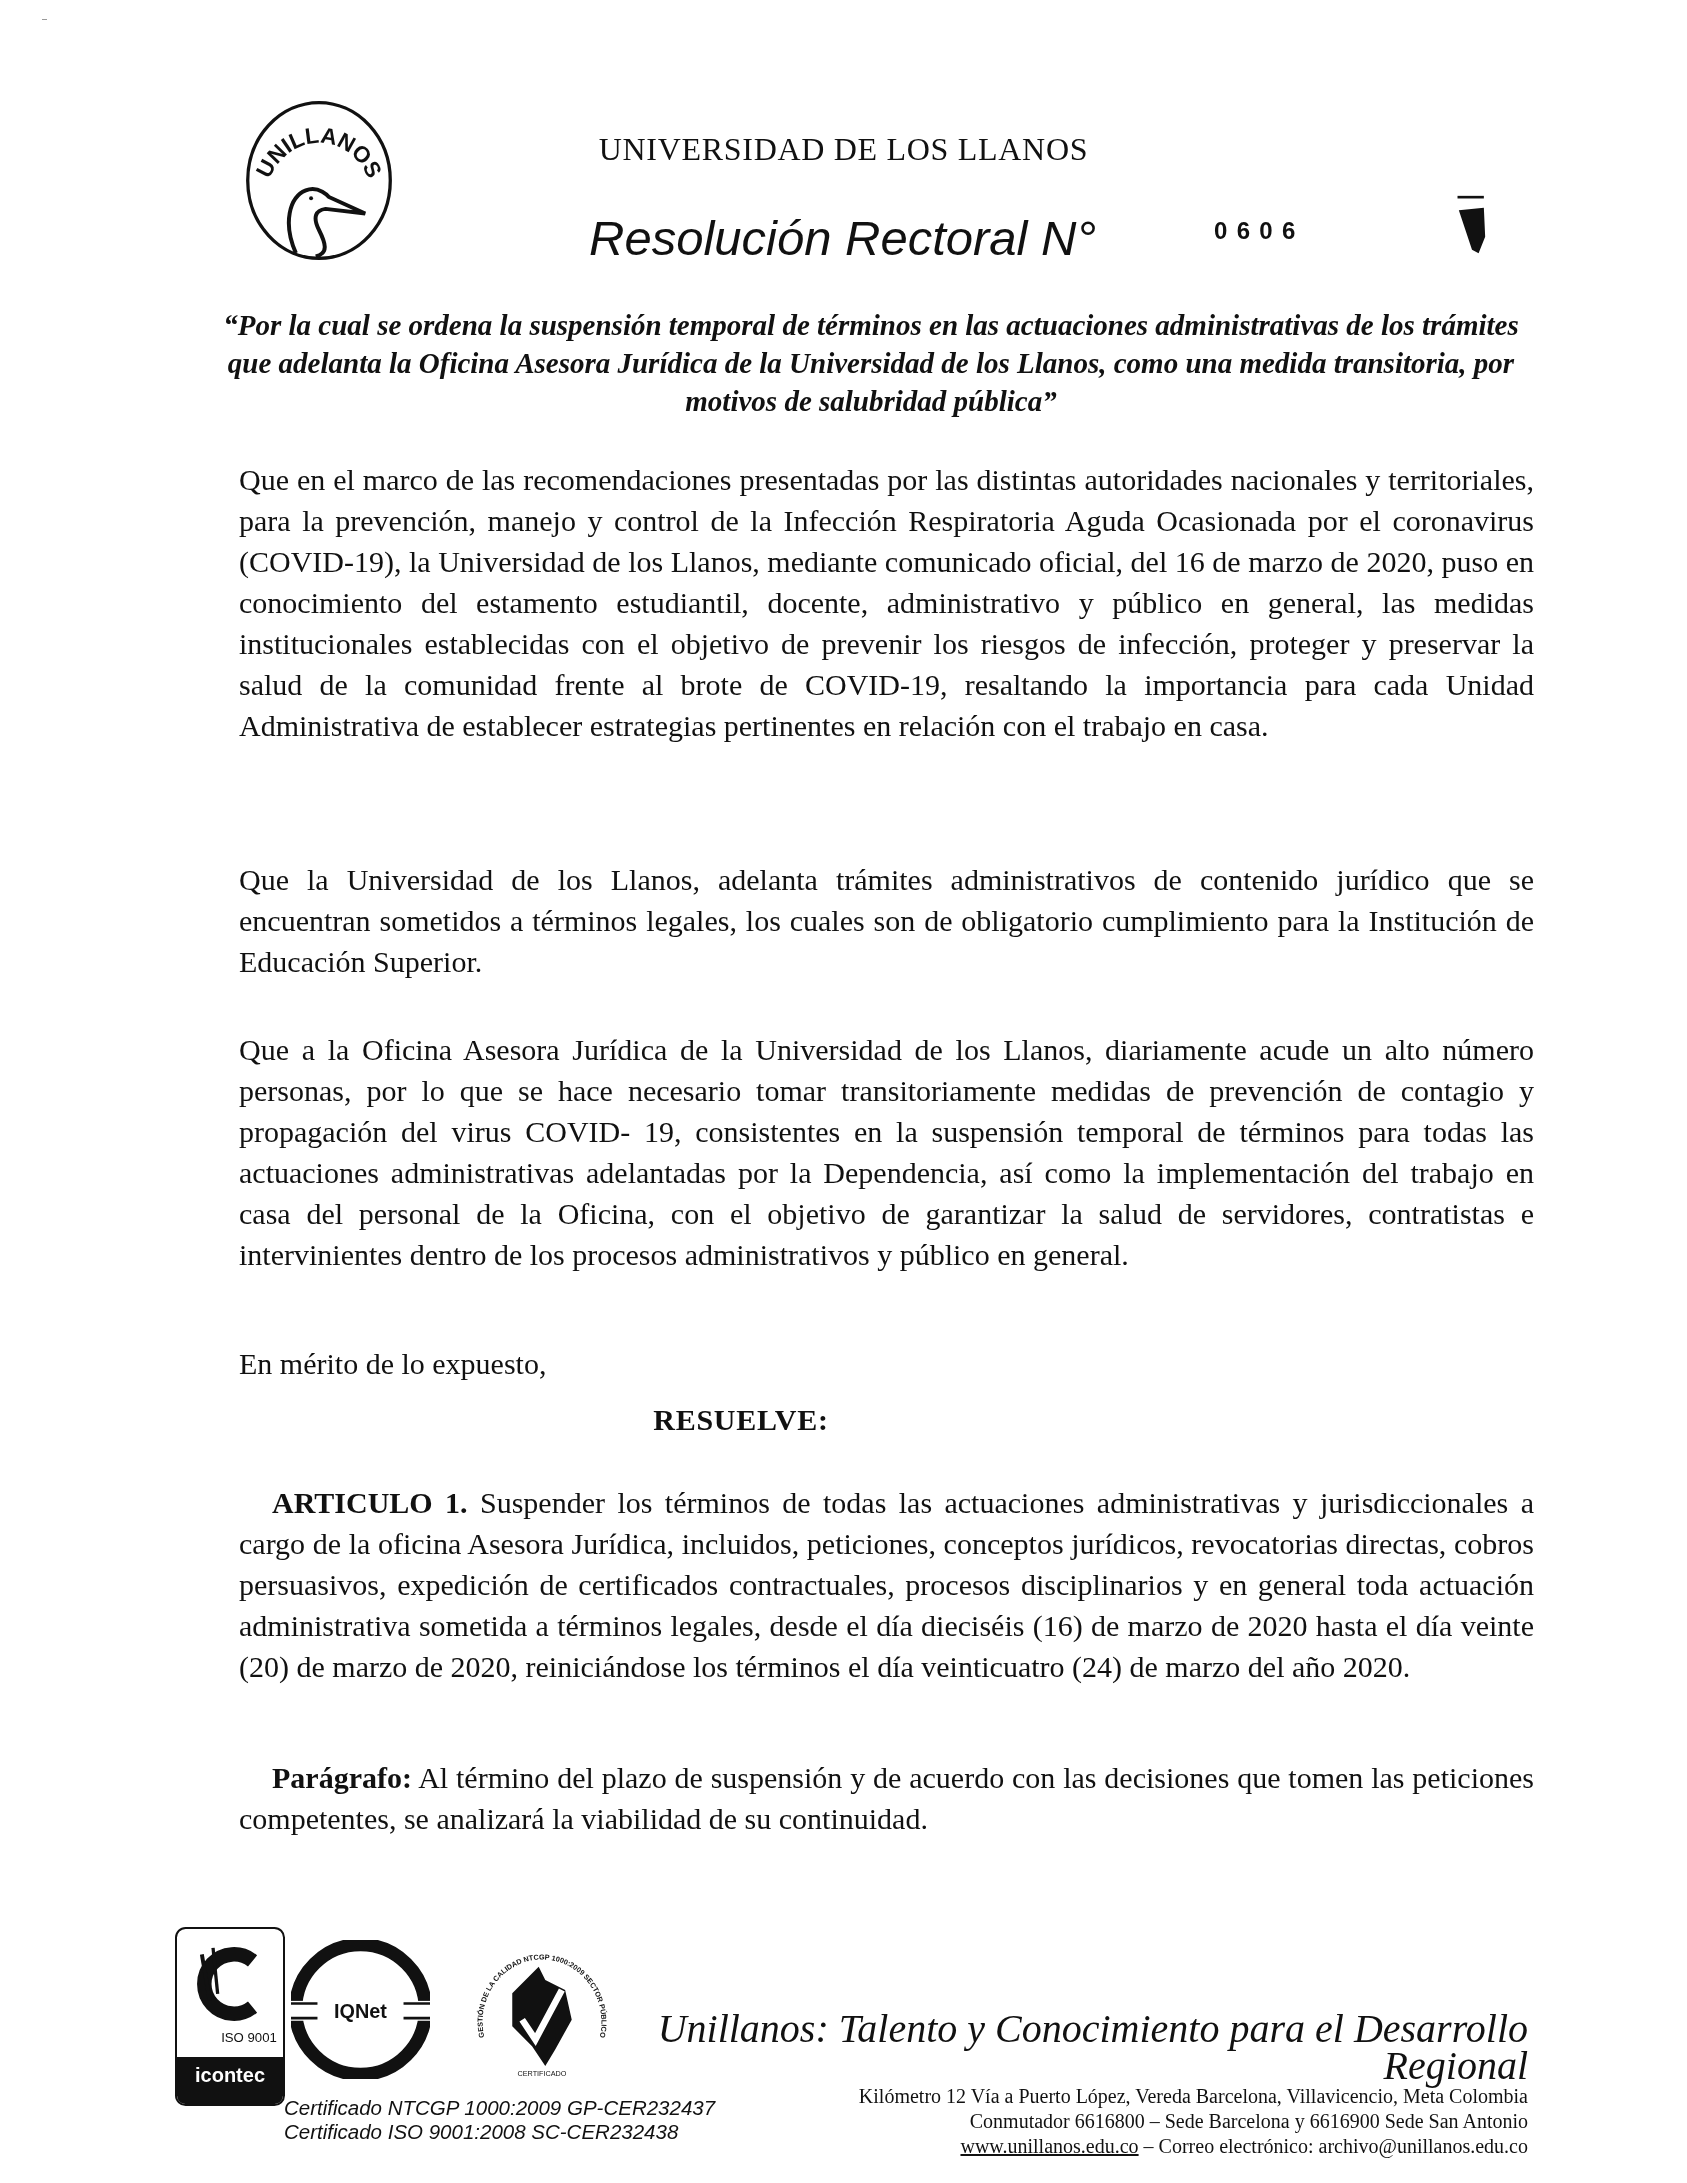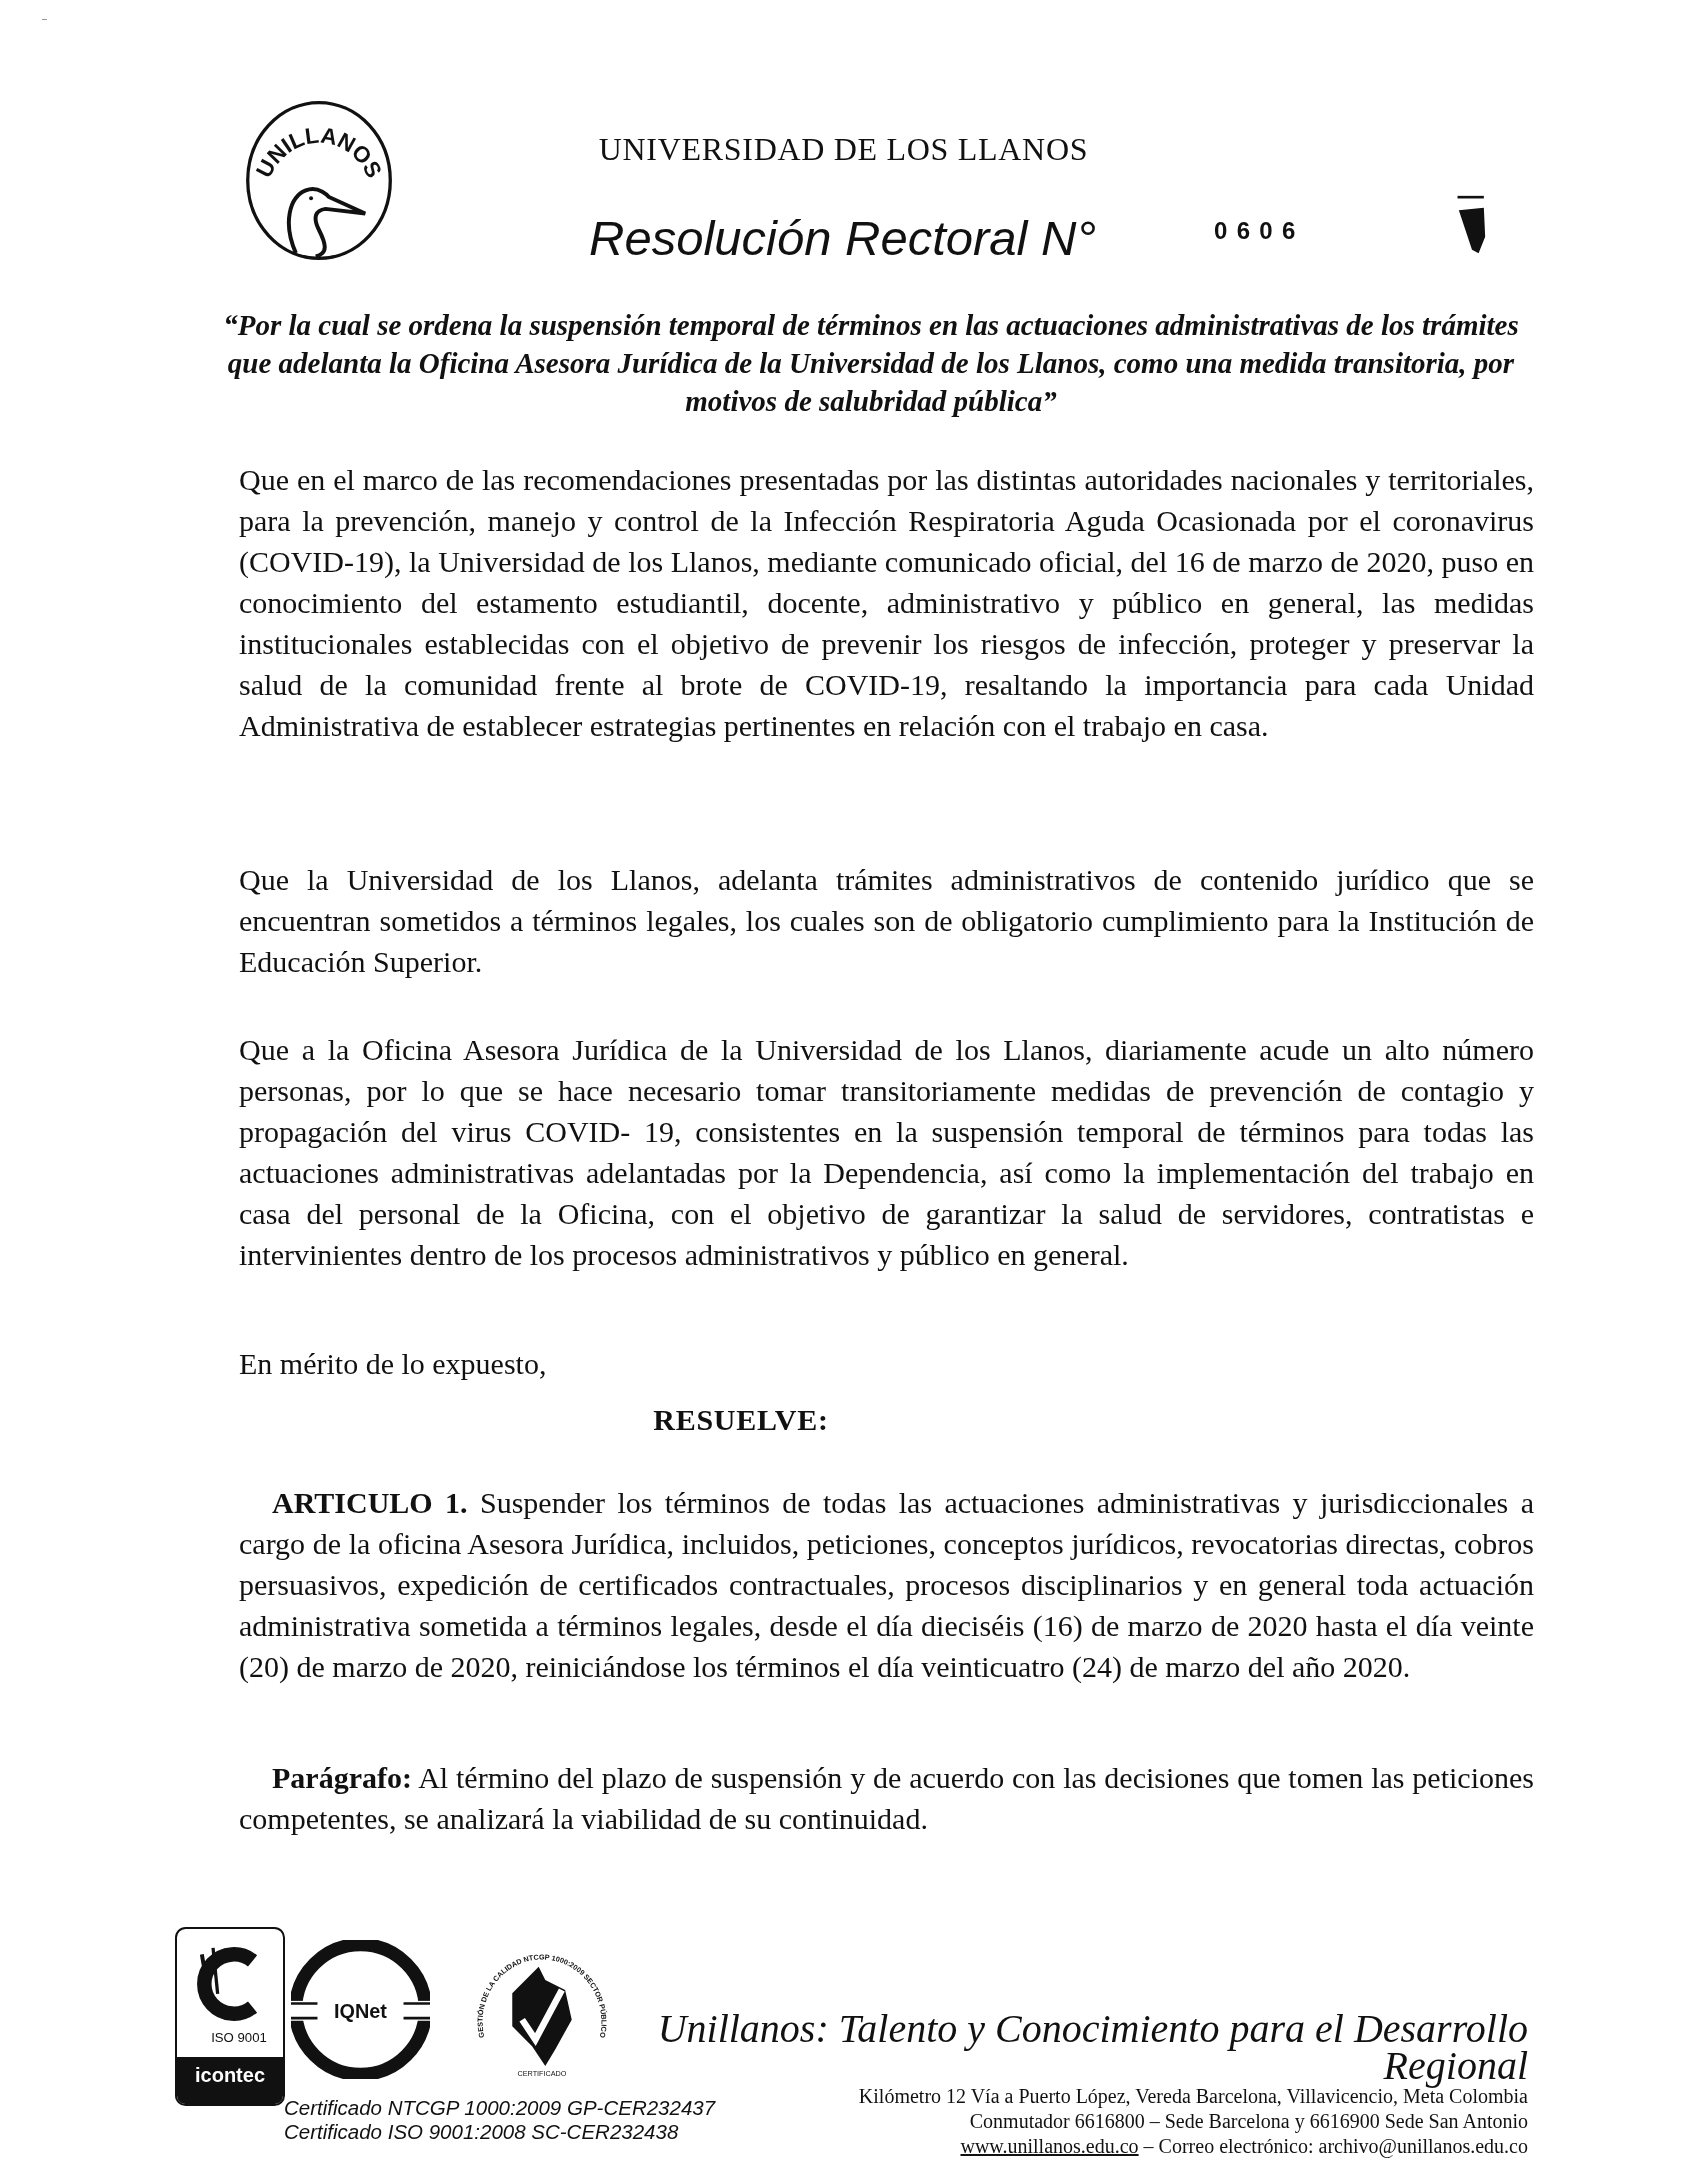--- a/index.html
+++ b/index.html
@@ -16,21 +16,21 @@
     .p2 { top: 859px; }
     .p3 { top: 1029px; }
     .p4 { top: 1343px; }
     .resuelve { left: 0; width: 1436px; top: 1403px; text-align: center; font-weight: bold; font-size: 30px; letter-spacing: 0.7px; padding-left: 46px; box-sizing: border-box; }
     .art { top: 1482px; }
     .parag { top: 1757px; }
     b.lbl { font-weight: bold; margin-left: 33px; }
     .certs { left: 175px; top: 1927px; }
     .cert-box { position: absolute; border-radius: 12px; }
     .icontec { left: 0; top: 0; width: 106px; height: 175px; border: 2.6px solid #111; border-radius: 10.6px; overflow: hidden; background:#fff; }
-    .icontec .iso { position: absolute; left: 0; width: 124px; top: 101px; text-align: center; font-family: "Liberation Sans", sans-serif; font-size: 13.2px; }
+    .icontec .iso { position: absolute; left: 0; width: 124px; top: 101px; text-align: center; font-family: "Liberation Sans", sans-serif; font-size: 13.2px; padding-left: 10px; }
     .icontec .band { position: absolute; left: 0; top: 128px; width: 106px; height: 48px; background: #111; color: #fff; font-family: "Liberation Sans", sans-serif; font-weight: bold; font-size: 20px; text-align: center; line-height: 37px; }
     .iqnet { left: 116px; top: 13.2px; width: 139px; height: 139px; }
     .ntcgp { left: 291px; top: 0px; width: 152px; height: 159px; }
     .cert-text { left: 284px; top: 2096px; font-style: italic; font-size: 20.5px; line-height: 24px; font-family: Liberation Sans, sans-serif; }
     .footer-right { left: 595px; width: 933px; top: 2010px; text-align: right; font-family: "Liberation Serif", serif; }
     .slogan { font-style: italic; font-size: 40px; line-height: 37px; }
     .addr { font-size: 20px; line-height: 25px; }
     .web { text-decoration: underline; }
     .corner-mark { left: 42px; top: 18.5px; width: 5.3px; height: 1.3px; background:#999; }
   </style>

